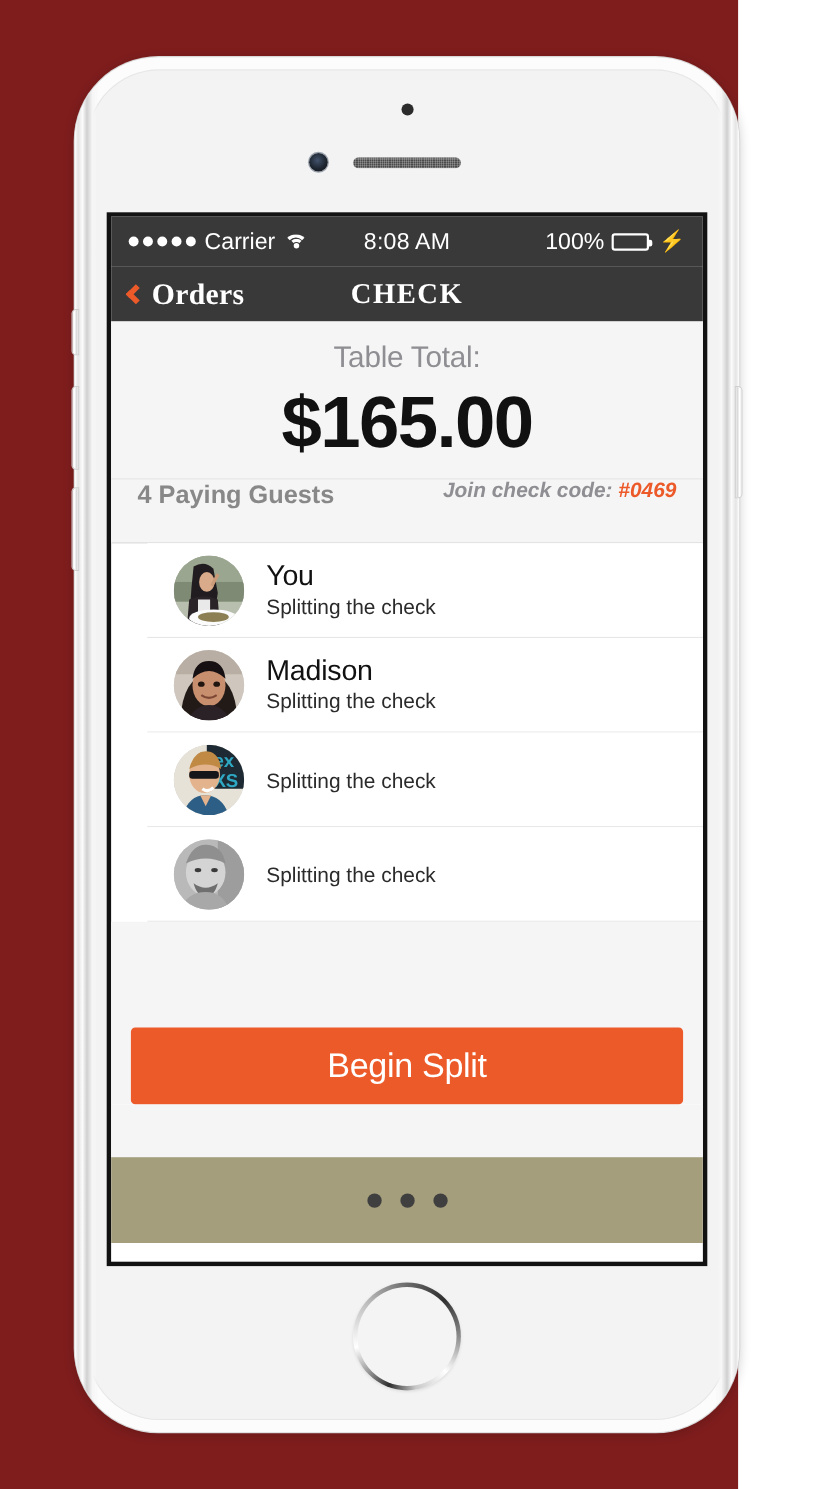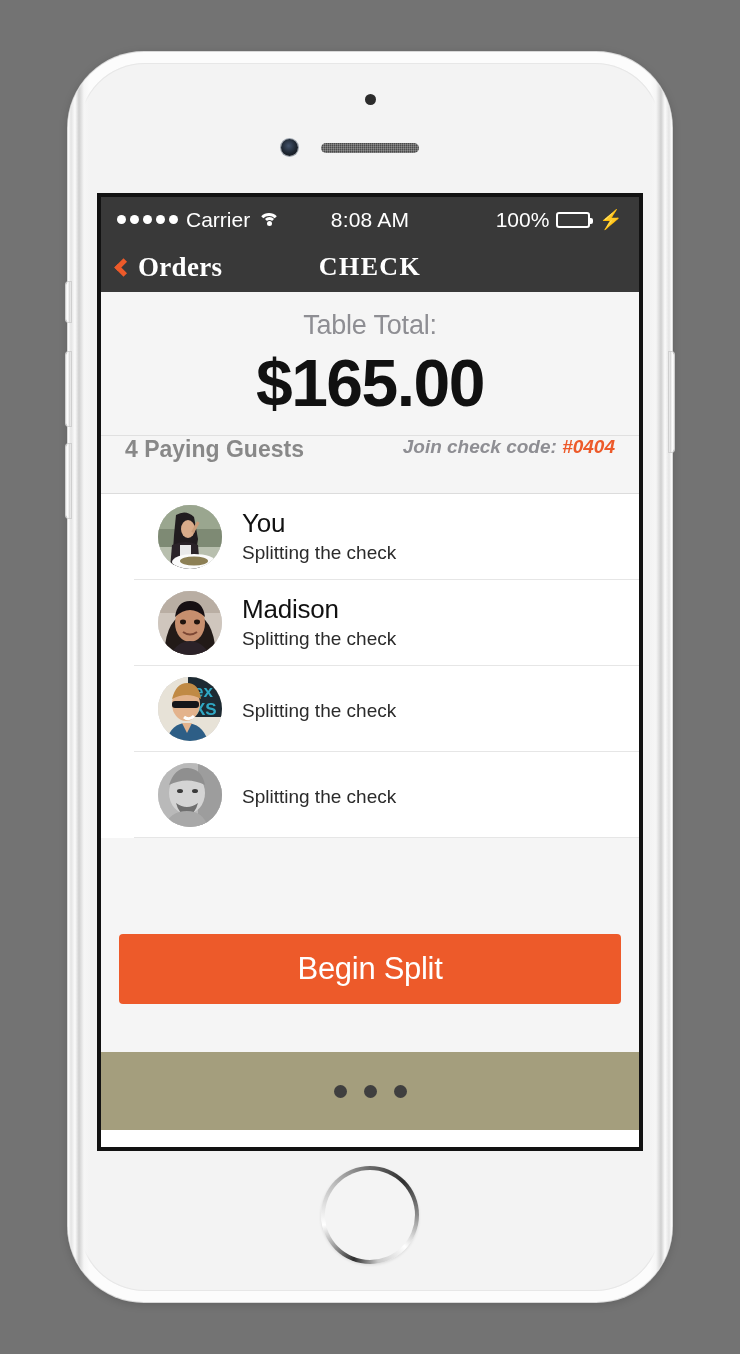--- a/index.html
+++ b/index.html
@@ -8,23 +8,23 @@
     width: 740px;
     height: 1354px;
     background: #ffffff;
     font-family: "Liberation Sans", sans-serif;
     overflow: hidden;
   }
 
   
   .stage {
     position: relative;
-    width: 740px;
+    width: 671px;
     height: 1354px;
-    background: #737373;
+    background: #7f1d1d;
   }
 
   .phone {
     position: absolute;
     left: 68px;
     top: 52px;
     width: 604px;
     height: 1250px;
     border-radius: 76px;
     background: #fcfcfc;
@@ -406,21 +406,21 @@
 
     <div class="total-sec">
       <div class="total-label">Table Total:</div>
       <div class="total-amount">$165.00</div>
     </div>
 
     <div class="guests-hdr">
       <span class="guests-count">4 Paying Guests</span>
       <span class="join-code">
         <span>Join check code:</span>
-        <span class="code">#0404</span>
+        <span class="code">#0469</span>
       </span>
     </div>
 
     <div class="guest-list">
 
       <div class="guest-row">
         <div class="avatar">
           <svg class="av-art" viewBox="0 0 64 64">
             <rect width="64" height="64" fill="#b8bfae"></rect>
             <rect y="0" width="64" height="24" fill="#9aa68f"></rect>

